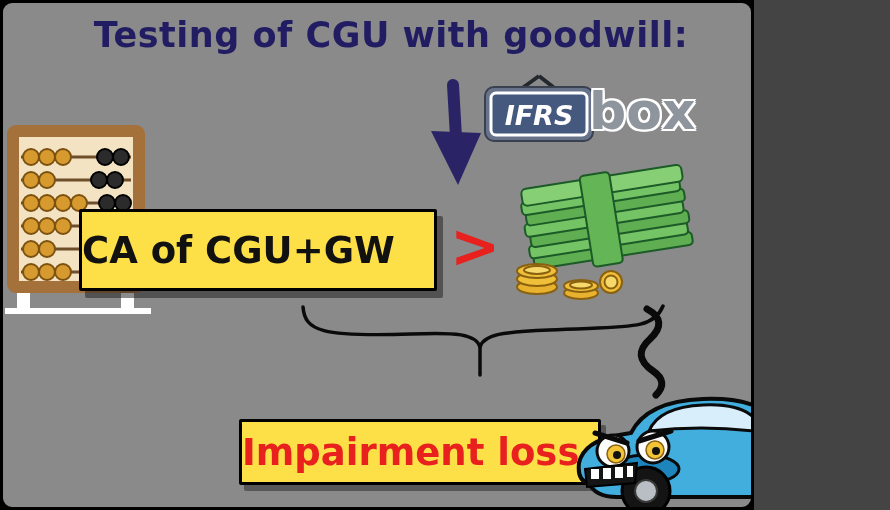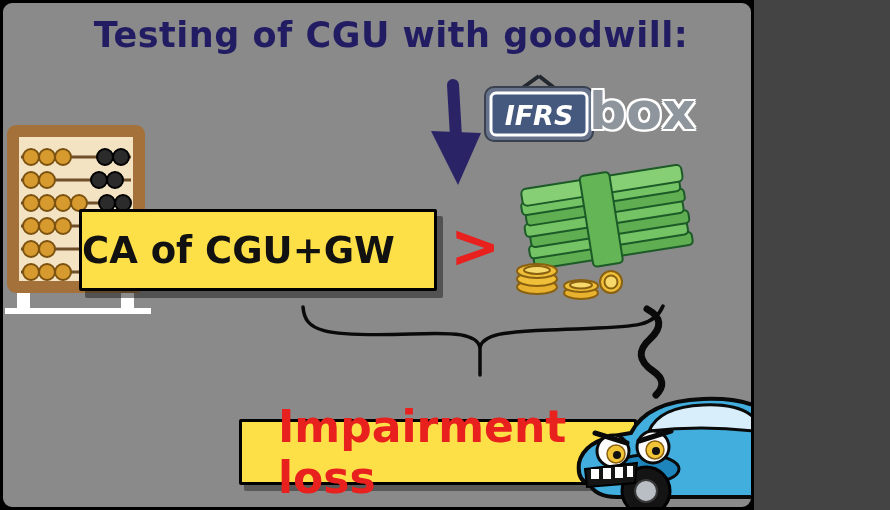--- a/index.html
+++ b/index.html
@@ -6,22 +6,22 @@
   .frame{position:relative;width:754px;height:510px;background:#000;overflow:hidden;}
   .canvas{position:absolute;inset:0;background:#8a8a8a;border:3px solid #000;border-radius:12px;overflow:hidden;
           font-family:"DejaVu Sans","Liberation Sans",sans-serif;box-sizing:border-box;}
   .title{position:absolute;top:12px;left:0;width:100%;text-align:center;padding-left:28px;box-sizing:border-box;
          font-size:35px;font-weight:700;color:#221c63;letter-spacing:.5px;z-index:2;}
   .flow-box{position:absolute;background:#fde047;border:3px solid #000;border-radius:2px;
             box-shadow:6px 7px 0 rgba(25,25,25,.5);display:flex;align-items:center;
             font-weight:700;color:#111;z-index:3;}
   .ca-box{left:76px;top:206px;width:352px;height:76px;font-size:37px;}
   .ra-box{left:613px;top:205px;width:263px;height:71px;font-size:36px;}
-  .imp-box{left:236px;top:416px;width:356px;height:60px;font-size:44px;color:#e8201e;
-           box-shadow:5px 6px 0 rgba(25,25,25,.45);z-index:4;padding-left:36px;}
+  .imp-box{left:236px;top:416px;width:356px;height:60px;font-size:37px;color:#e8201e;
+           box-shadow:5px 6px 0 rgba(25,25,25,.45);z-index:4;}
   .gt{position:absolute;left:447px;top:208px;font-size:60px;font-weight:700;color:#e8201e;z-index:4;}
   .arrow-svg{position:absolute;left:408px;top:76px;z-index:1;}
   .logo{position:absolute;left:478px;top:70px;display:flex;align-items:flex-end;z-index:2;}
   .logo-box-text{font-size:52px;font-weight:700;color:#8f959c;margin-left:-8px;margin-bottom:4px;
                  text-shadow:-2px -2px 0 #fff,2px -2px 0 #fff,-2px 2px 0 #fff,2px 2px 0 #fff,0 2px 0 #fff,0 -2px 0 #fff,2px 0 0 #fff,-2px 0 0 #fff;}
   .abacus-svg{position:absolute;left:0px;top:120px;z-index:1;}
   .money-svg{position:absolute;left:496px;top:146px;z-index:2;}
   .brace-svg{position:absolute;left:288px;top:298px;z-index:2;}
   .car-svg{position:absolute;left:558px;top:298px;z-index:6;}
 </style>

